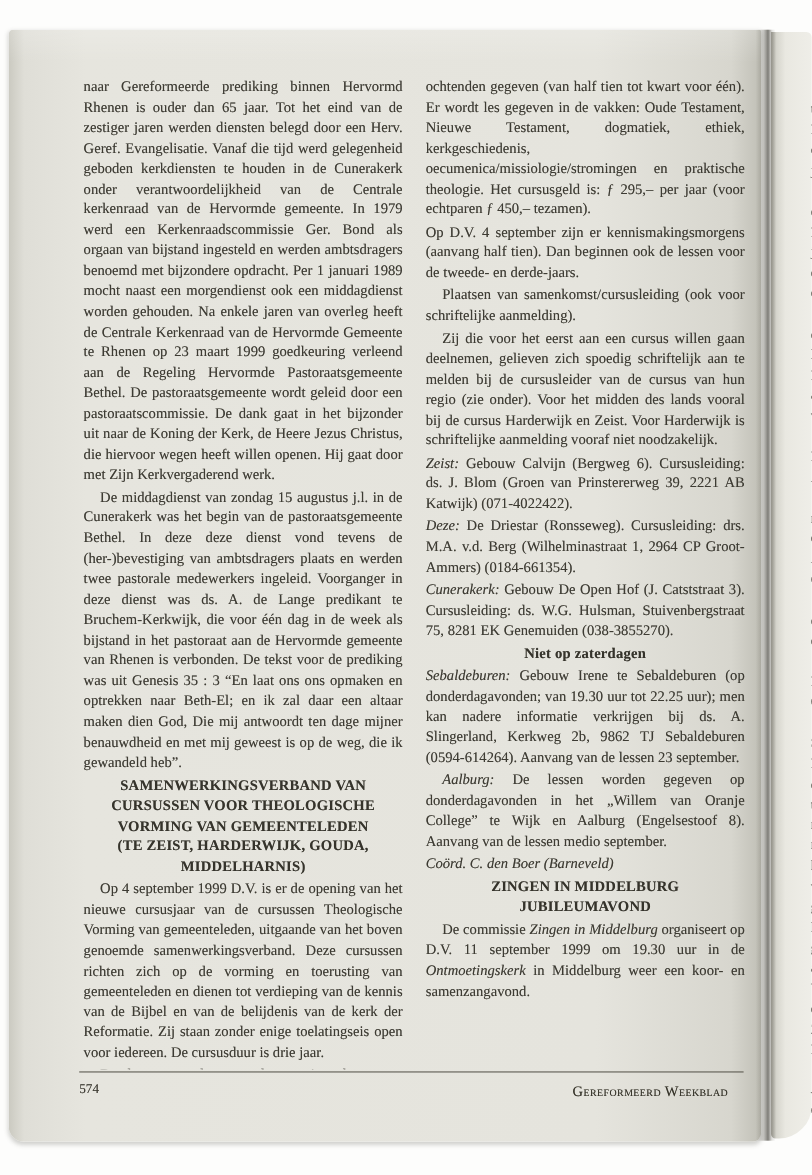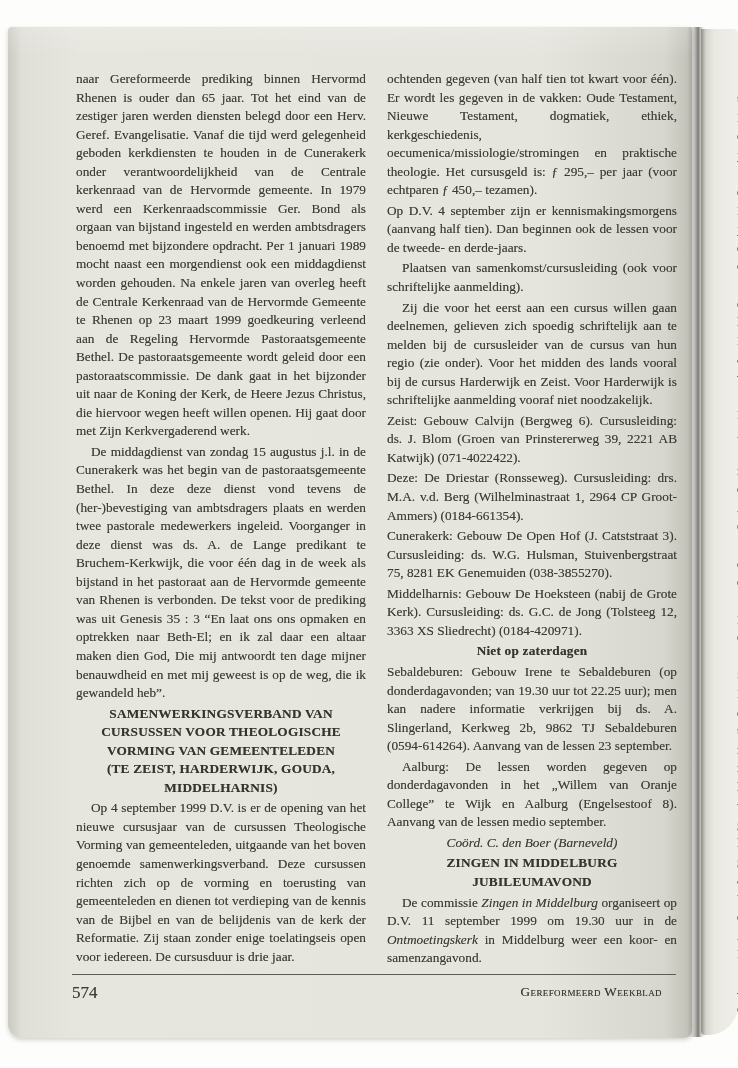--- a/index.html
+++ b/index.html
@@ -47,26 +47,26 @@
     color:#3d3b33;text-shadow:0 0 .6px rgba(61,59,51,.5);
   }
   .col-left{left:66px;}
   .col-right{left:377px;}
   .col p{margin:2px;}
   .ind{text-indent:15px;}
   .h1{
     font-weight:bold;white-space:pre-line;text-align:center;
     margin:18px 0 0 0;color:#35332b;letter-spacing:.2px;
   }
-  .lead{}
-  .sig{text-align:center;font-style:italic;}
+  .lead{font-style:italic;}
+  .sig{text-align:left;font-style:italic;}
   .it{font-style:italic;}
   
   .foot-rule{position:absolute;left:64px;top:947px;width:604px;height:1px;background:#5d5b52;}
-  .page-num{position:absolute;left:64px;top:956px;font-size:17px;color:#3d3b33;text-shadow:0 0 .6px rgba(61,59,51,.5);}
+  .page-num{position:absolute;left:64px;top:956px;font-size:12px;color:#3d3b33;text-shadow:0 0 .6px rgba(61,59,51,.5);}
   .journal{
     position:absolute;right:30px;top:957px;font-size:13.2px;
     font-variant:small-caps;letter-spacing:.4px;color:#353329;
     text-shadow:0 0 .6px rgba(53,51,41,.5);
   }
 </style>
 </head>
 <body>
 
 <div class="stage">
@@ -87,21 +87,20 @@
 
     <div class="col col-right">
       <p>ochtenden gegeven (van half tien tot kwart voor één). Er wordt les gegeven in de vakken: Oude Testament, Nieuwe Testament, dogmatiek, ethiek, kerkgeschiedenis, oecumenica/missiologie/stromingen en praktische theologie. Het cursusgeld is: ƒ 295,– per jaar (voor echtparen ƒ 450,– tezamen).</p>
       <p>Op D.V. 4 september zijn er kennismakingsmorgens (aanvang half tien). Dan beginnen ook de lessen voor de tweede- en derde-jaars.</p>
       <p class="ind">Plaatsen van samenkomst/cursusleiding (ook voor schriftelijke aanmelding).</p>
       <p class="ind">Zij die voor het eerst aan een cursus willen gaan deelnemen, gelieven zich spoedig schriftelijk aan te melden bij de cursusleider van de cursus van hun regio (zie onder). Voor het midden des lands vooral bij de cursus Harderwijk en Zeist. Voor Harderwijk is schriftelijke aanmelding vooraf niet noodzakelijk.</p>
 
       <p><span class="lead">Zeist:</span><span> Gebouw Calvijn (Bergweg 6). Cursusleiding: ds. J. Blom (Groen van Prinstererweg 39, 2221 AB Katwijk) (071-4022422).</span></p>
       <p><span class="lead">Deze:</span><span> De Driestar (Ronsseweg). Cursusleiding: drs. M.A. v.d. Berg (Wilhelminastraat 1, 2964 CP Groot-Ammers) (0184-661354).</span></p>
       <p><span class="lead">Cunerakerk:</span><span> Gebouw De Open Hof (J. Catststraat 3). Cursusleiding: ds. W.G. Hulsman, Stuivenbergstraat 75, 8281 EK Genemuiden (038-3855270).</span></p>
-      <p><span class="lead">Middelharnis:</span><span> Gebouw De Hoeksteen (nabij de Grote Kerk). Cursusleiding: ds. G.C. de Jong (Tolsteeg 12, 3363 XS Sliedrecht) (0184-420971).</span></p>
 
       <p class="h1">Niet op zaterdagen</p>
 
       <p><span class="lead">Sebaldeburen:</span><span> Gebouw Irene te Sebaldeburen (op donderdagavonden; van 19.30 uur tot 22.25 uur); men kan nadere informatie verkrijgen bij ds. A. Slingerland, Kerkweg 2b, 9862 TJ Sebaldeburen (0594-614264). Aanvang van de lessen 23 september.</span></p>
       <p class="ind"><span class="lead">Aalburg:</span><span> De lessen worden gegeven op donderdagavonden in het „Willem van Oranje College” te Wijk en Aalburg (Engelsestoof 8). Aanvang van de lessen medio september.</span></p>
 
       <p class="sig">Coörd. C. den Boer (Barneveld)</p>
 
       <p class="h1">ZINGEN IN MIDDELBURG
 JUBILEUMAVOND</p>

